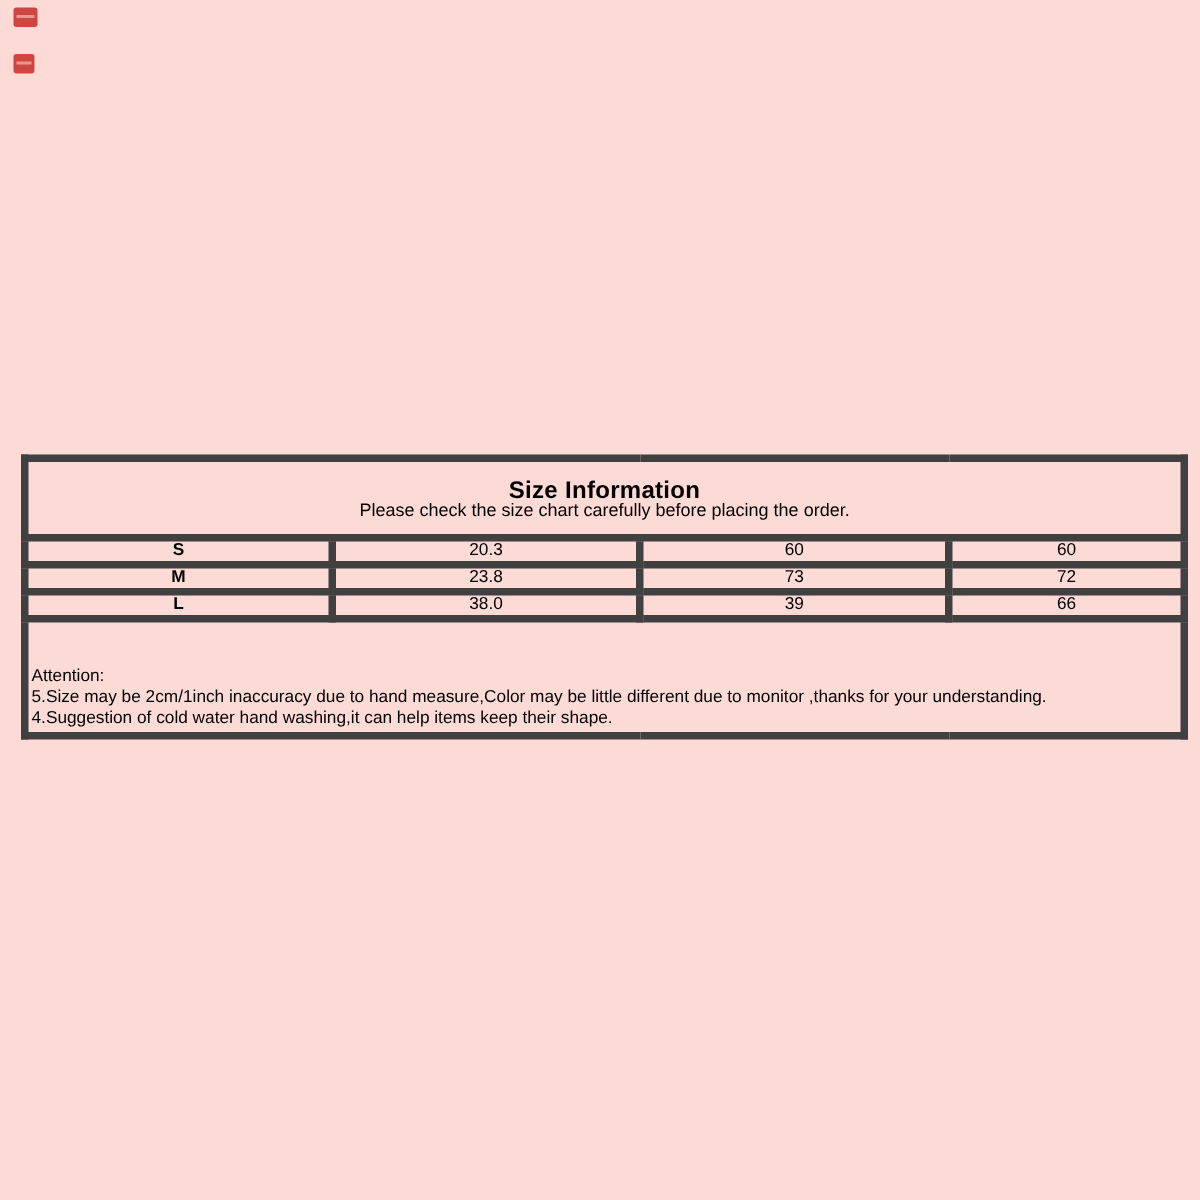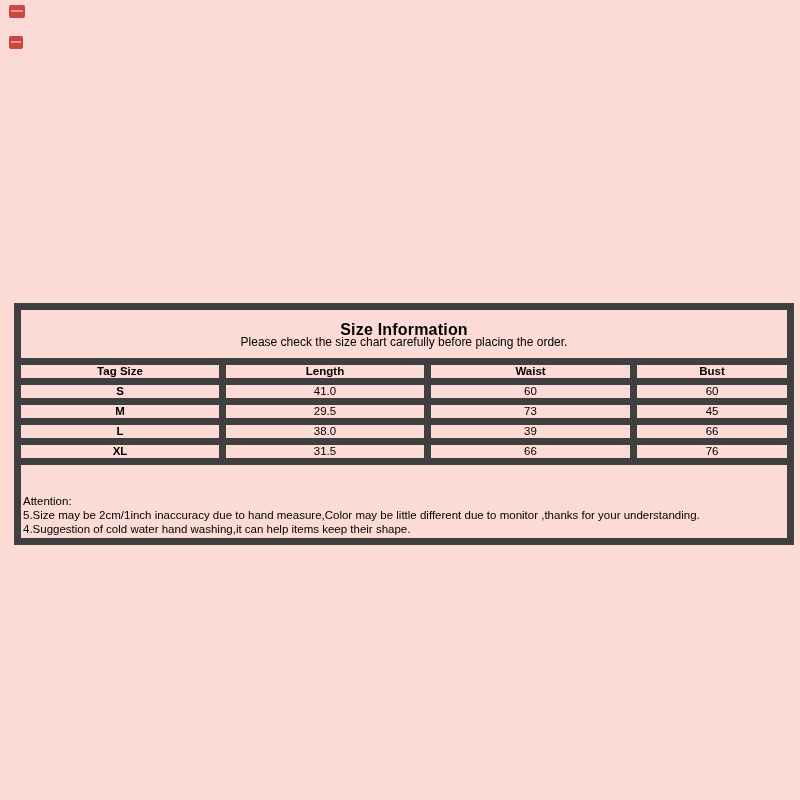--- a/index.html
+++ b/index.html
@@ -42,21 +42,21 @@
   table.size-table {
     position: absolute;
     left: 14px;
     top: 303px;
     width: 773px;
     border-collapse: collapse;
     table-layout: fixed;
     background: transparent;
   }
   .size-table td, .size-table th {
-    border: 7px solid #404040;
+    border: 5px solid #404040;
     text-align: center;
     vertical-align: middle;
     font-size: 11.5px;
     line-height: 13px;
     padding: 0;
     font-weight: normal;
     overflow: hidden;
     white-space: nowrap;
   }
   .title-cell {
@@ -109,49 +109,37 @@
       <col style="width:206px">
       <col style="width:157px">
     </colgroup>
     <tbody>
       <tr>
         <td class="title-cell" colspan="4">
           <div class="chart-title">Size Information</div>
           <div class="chart-subtitle">Please check the size chart carefully before placing the order.</div>
         </td>
       </tr>
-      <tr class="head-row">
-        <th>Tag Size</th>
-        <th>Length</th>
-        <th>Waist</th>
-        <th>Bust</th>
-      </tr>
       <tr class="data-row">
         <td class="tag-cell">S</td>
-        <td>41.0</td>
+        <td>20.3</td>
         <td>60</td>
         <td>60</td>
       </tr>
       <tr class="data-row">
         <td class="tag-cell">M</td>
-        <td>29.5</td>
+        <td>23.8</td>
         <td>73</td>
-        <td>45</td>
+        <td>72</td>
       </tr>
       <tr class="data-row">
         <td class="tag-cell">L</td>
         <td>38.0</td>
         <td>39</td>
         <td>66</td>
-      </tr>
-      <tr class="data-row">
-        <td class="tag-cell">XL</td>
-        <td>31.5</td>
-        <td>66</td>
-        <td>76</td>
       </tr>
       <tr>
         <td class="notes-cell" colspan="4">
           <div>Attention:</div>
           <div>5.Size may be 2cm/1inch inaccuracy due to hand measure,Color may be little different due to monitor ,thanks for your understanding.</div>
           <div>4.Suggestion of cold water hand washing,it can help items keep their shape.</div>
         </td>
       </tr>
     </tbody>
   </table>

